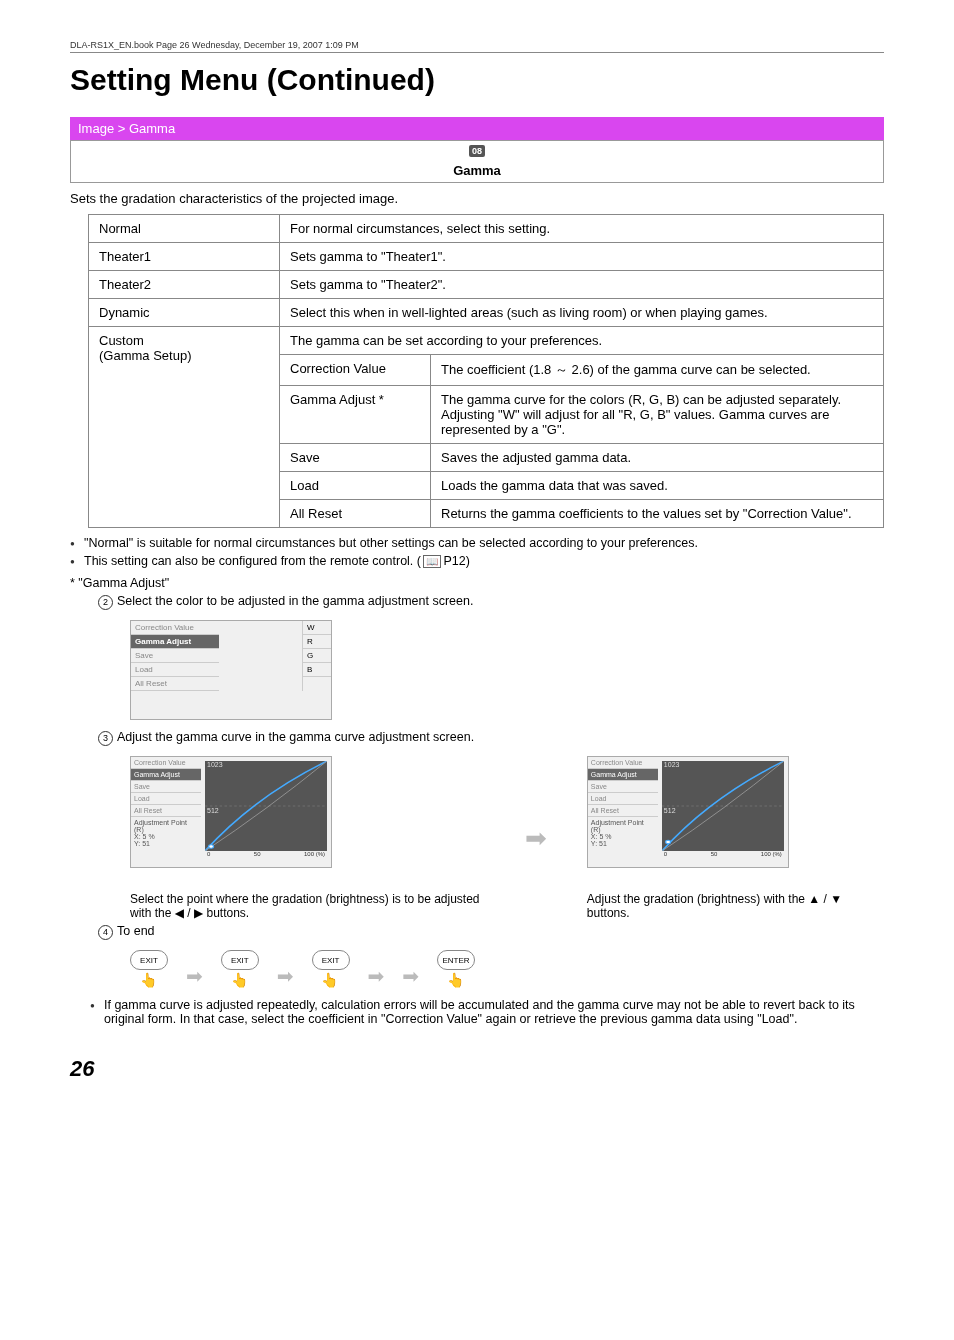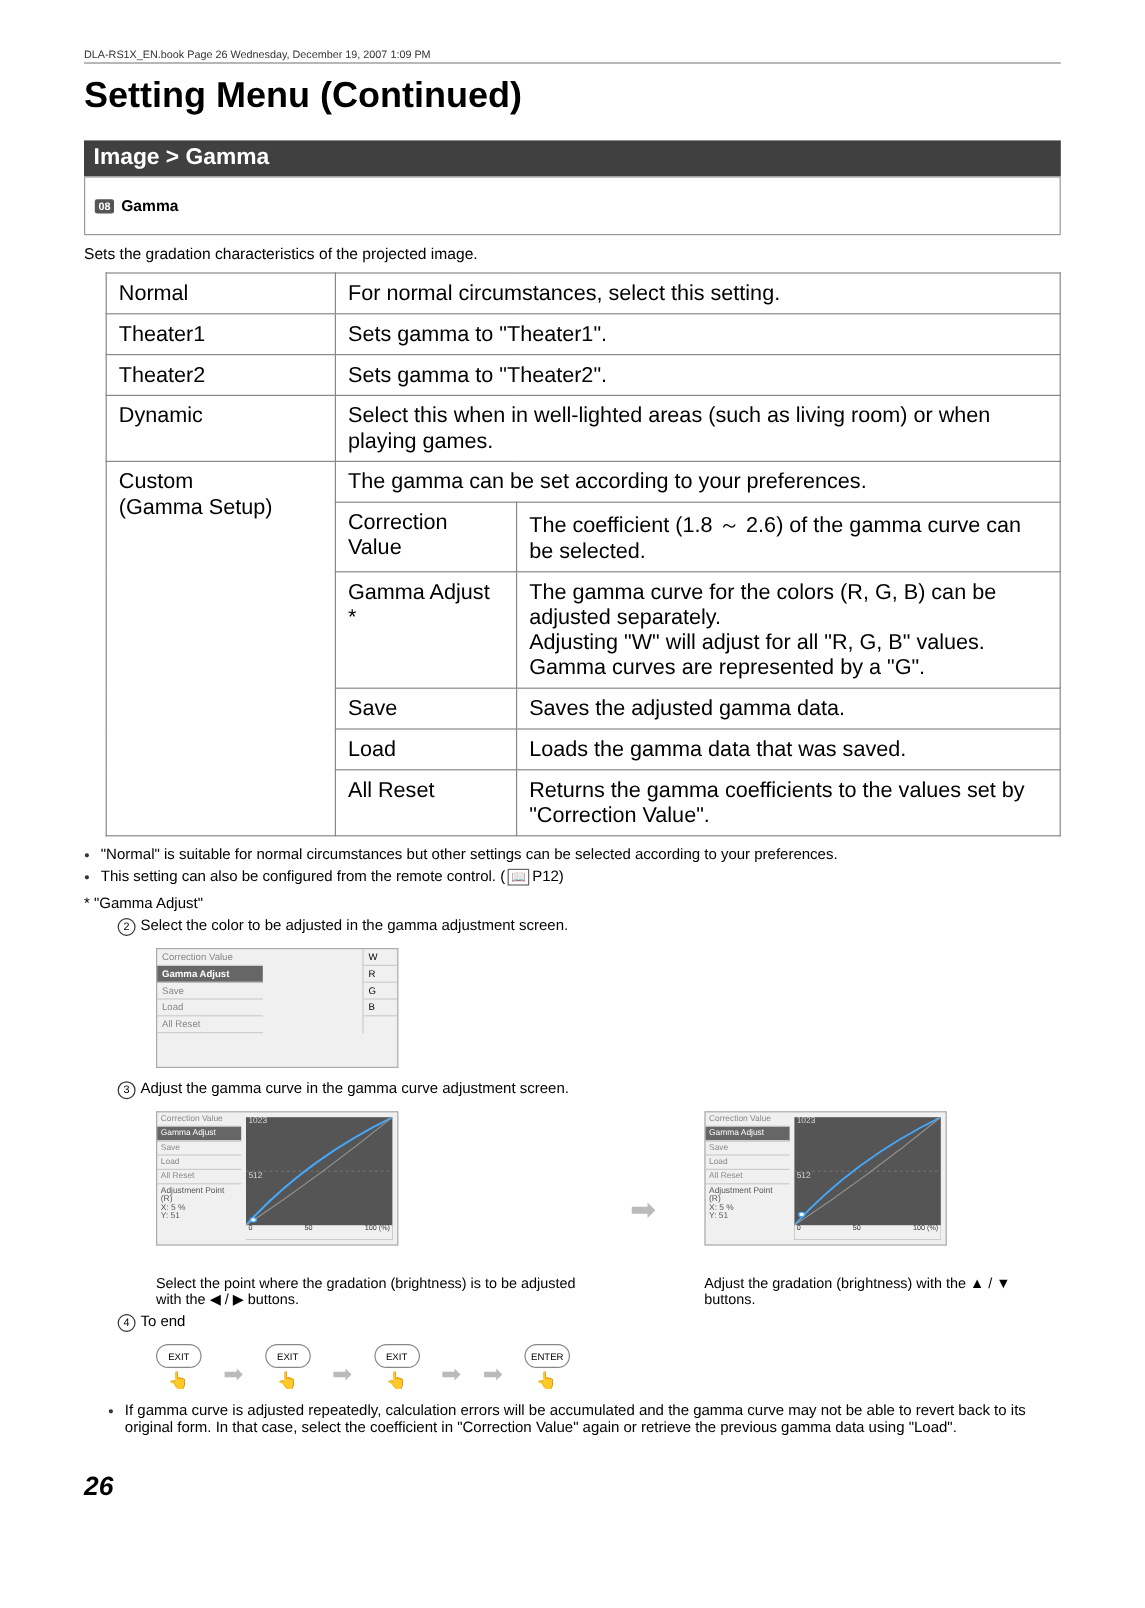--- a/index.html
+++ b/index.html
@@ -49,48 +49,49 @@
     font-size: 12px;
   }
 
   h1.title {
     font-size: 30px;
     font-weight: 800;
     margin: 10px 0 20px 0;
   }
 
   .breadcrumb-bar {
-    background: #404040;
+    background: #d946ef;
     color: #fff;
-    font-weight: bold;
+    font-weight: normal;
     padding: 4px 8px;
-    font-size: 19px;
+    font-size: 13px;
   }
   .sub-bar {
     border: 1px solid #999;
-    padding: 16px 8px;
+    padding: 4px 8px;
     font-size: 13px;
     display: flex;
     align-items: center;
     gap: 6px;
     font-weight: bold;
+    flex-direction: column;
   }
   .sub-badge {
     background:#555; color:#fff;
     font-size:9px; padding:1px 3px; border-radius:2px;
   }
   .desc {
     margin: 8px 0 8px 0;
     font-size: 13px;
   }
 
   table.settings {
     border-collapse: collapse;
     width: 100%;
-    font-size: 18px;
+    font-size: 13px;
   }
   table.settings td {
     border: 1px solid #888;
     padding: 6px 10px;
     vertical-align: top;
   }
   .indent { padding-left: 18px; }
 
   ul.bullets { list-style: none; padding:0; margin:8px 0; }
   ul.bullets li { margin: 4px 0; padding-left: 14px; position:relative; font-size:12.5px;}

